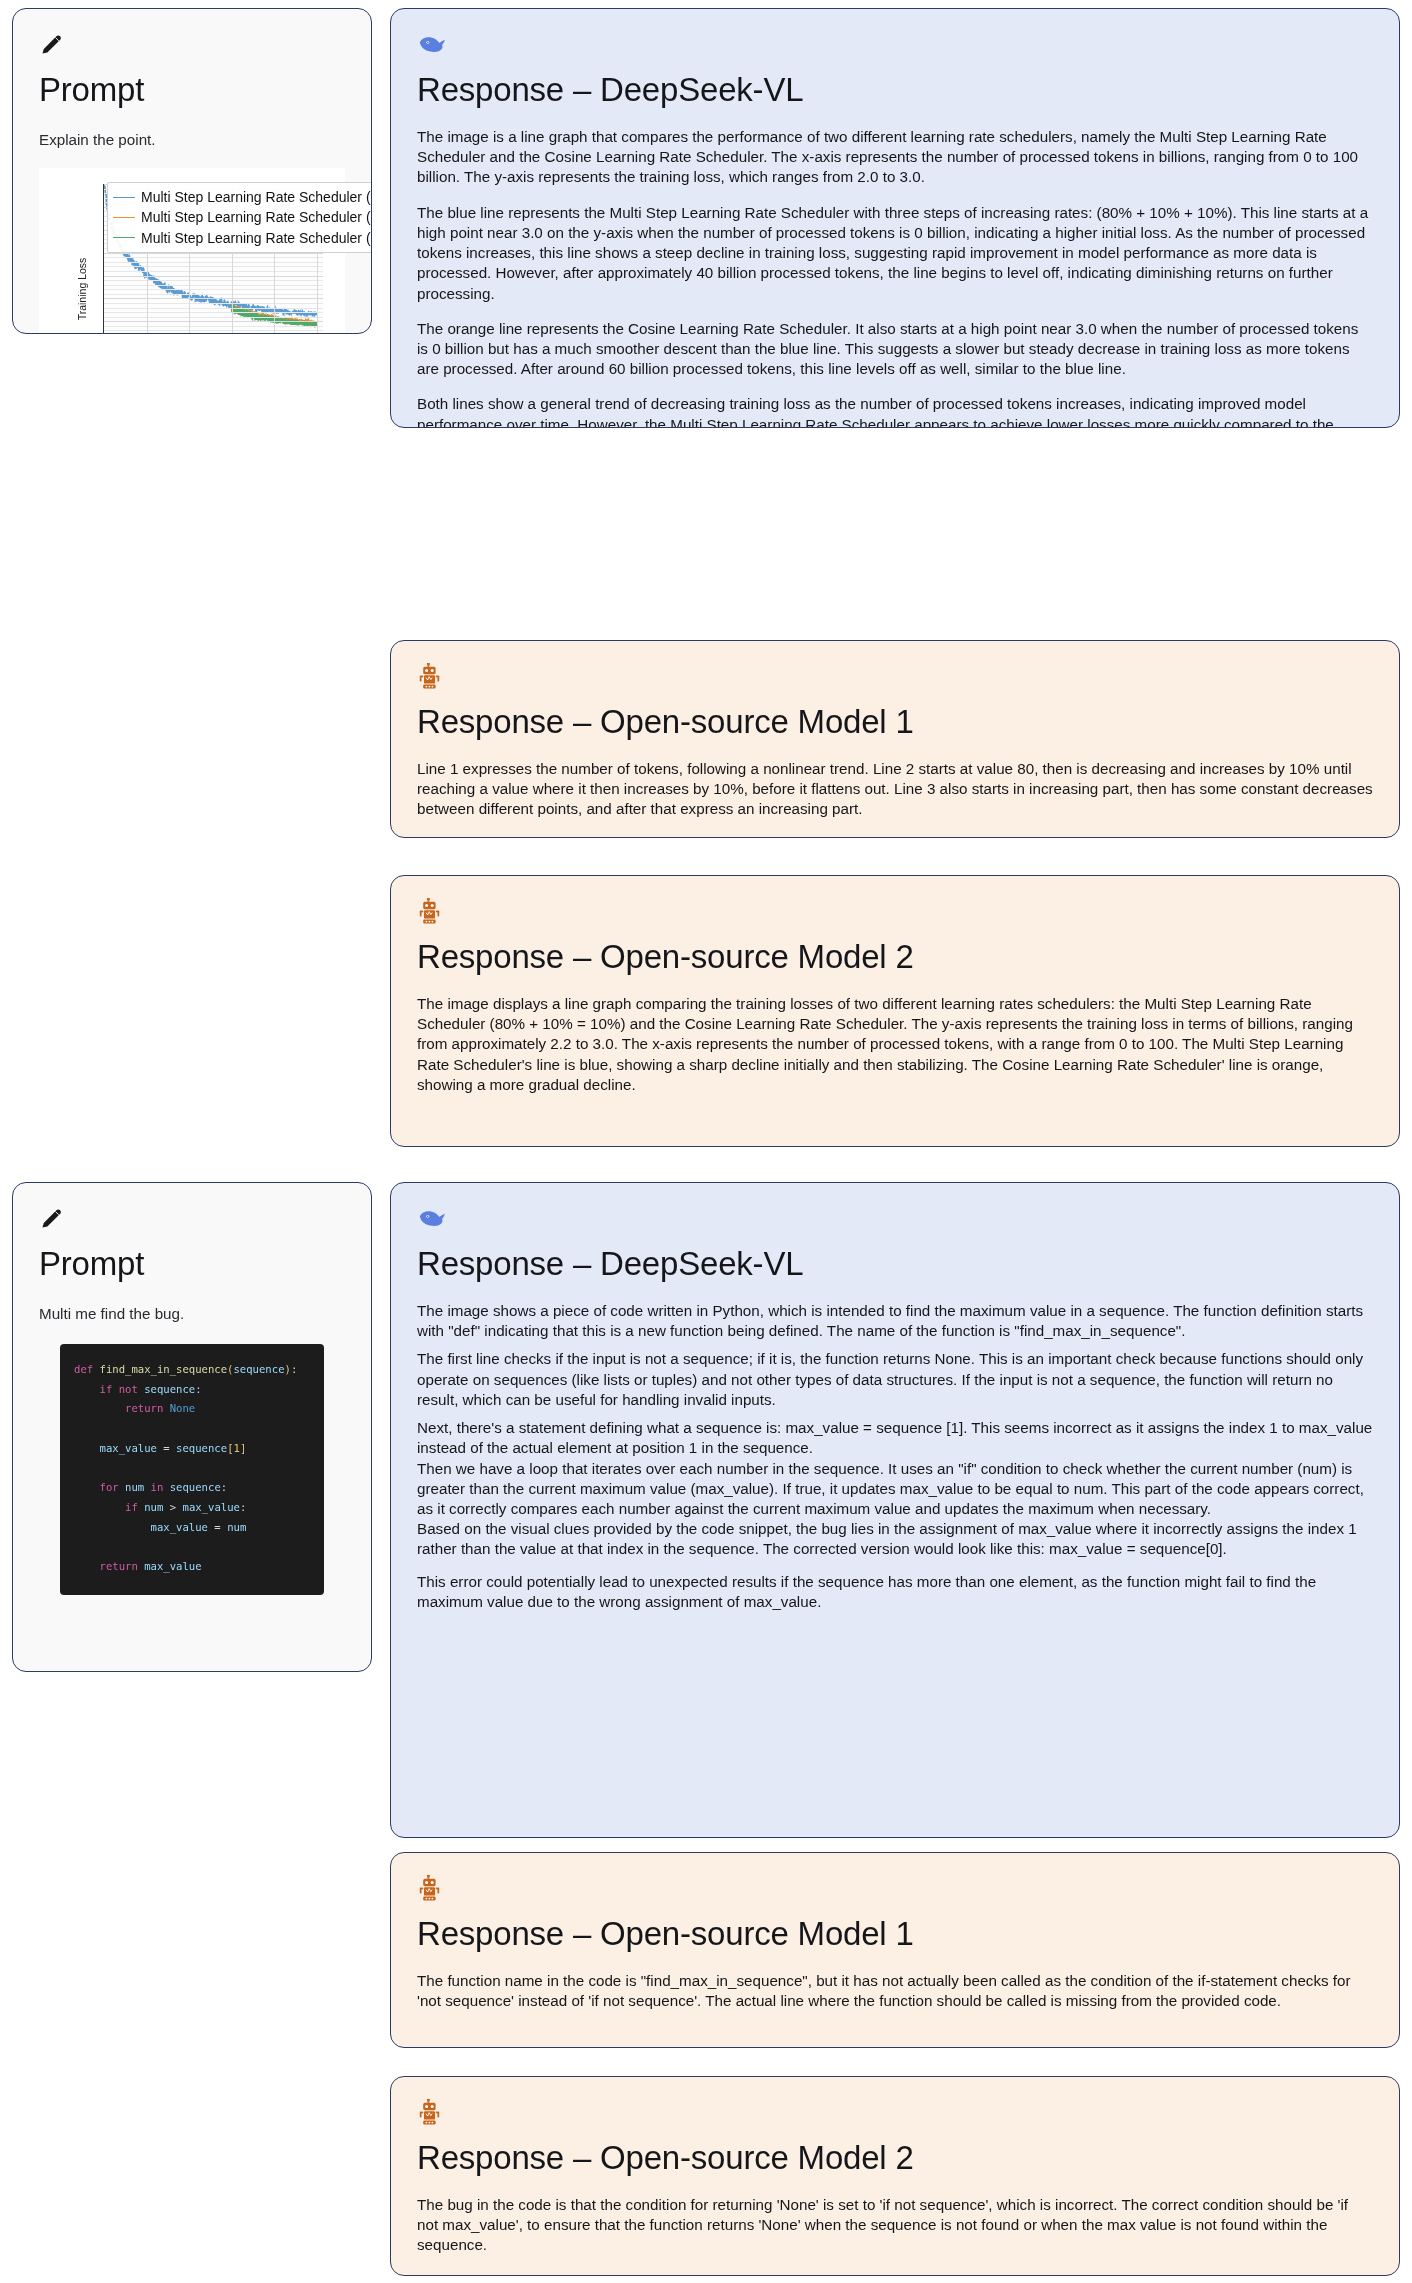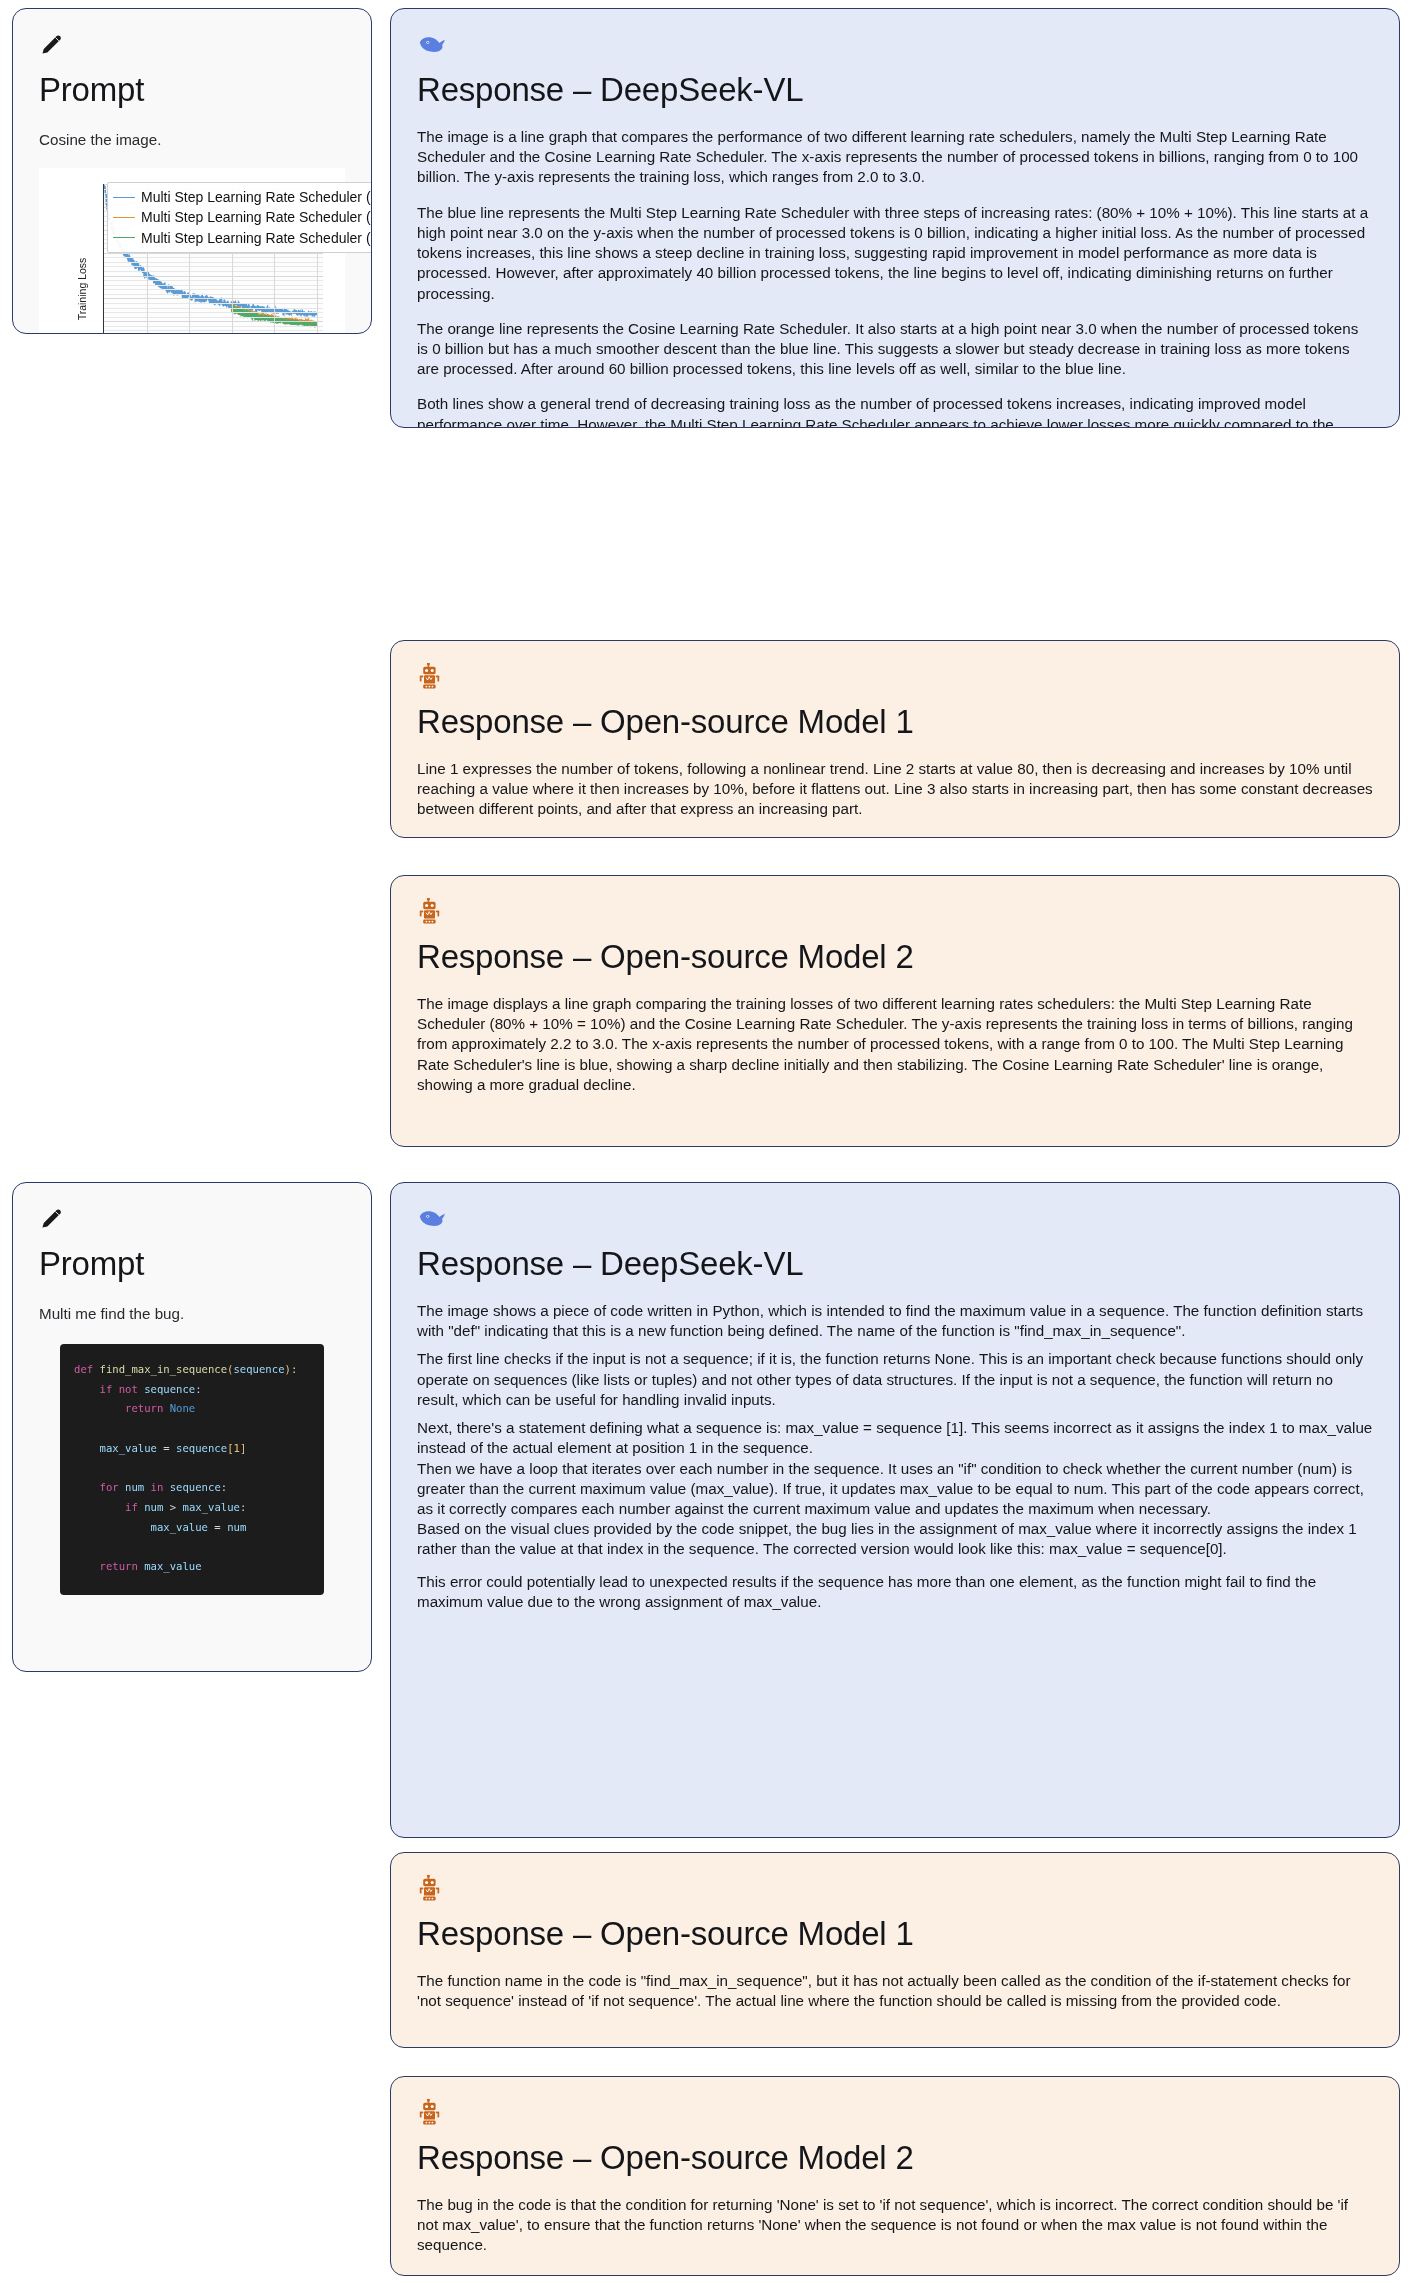--- a/index.html
+++ b/index.html
@@ -163,21 +163,21 @@
   <div class="card prompt" style="left:12px; top:8px; width:360px; height:326px;">
     <div class="card-inner">
       <div class="icon-row">
         <svg class="pencil" width="26" height="26" viewBox="0 0 24 24">
           <path d="M3.2 20.8 L4.4 16.6 L16.3 4.7 C17.1 3.9 18.4 3.9 19.2 4.7 L19.6 5.1
                    C20.4 5.9 20.4 7.2 19.6 8.0 L7.7 19.9 L3.2 20.8 Z" fill="#1a1a1a"></path>
           <path d="M15.2 6.0 L18.3 9.1" stroke="#f0f0f0" stroke-width="0.9" fill="none"></path>
         </svg>
       </div>
       <div class="card-title">Prompt</div>
-      <p class="prompt-text">Cosine the image.</p>
+      <p class="prompt-text">Explain the point.</p>
 
       <div class="figure-wrap">
         <div class="chart">
           <div class="ylabel">Training Loss</div>
           <div class="plot-area" id="plot">
             <svg id="series-svg" width="100%" height="100%" viewBox="0 0 1000 600" preserveAspectRatio="none">
                 <polyline points="0.0,-2.9 1.4,13.0 2.8,12.7 4.2,6.3 5.5,22.7 6.9,33.9 8.3,30.7 9.7,36.3 11.1,68.4 12.5,47.8 13.9,78.3 15.3,85.7 16.6,68.9 18.0,103.7 19.4,100.9 20.8,115.2 22.2,117.7 23.6,103.6 25.0,99.9 26.4,107.1 27.7,112.8 29.1,136.7 30.5,124.0 31.9,131.4 33.3,143.8 34.7,127.2 36.1,155.2 37.4,137.3 38.8,160.4 40.2,166.4 41.6,148.4 43.0,150.2 44.4,149.0 45.8,152.7 47.2,154.6 48.5,159.7 49.9,182.9 51.3,176.4 52.7,184.4 54.1,171.9 55.5,182.4 56.9,187.2 58.3,175.3 59.6,191.1 61.0,176.6 62.4,187.7 63.8,200.0 65.2,194.2 66.6,192.8 68.0,199.3 69.3,204.6 70.7,190.7 72.1,199.6 73.5,208.6 74.9,199.9 76.3,205.6 77.7,212.9 79.1,209.2 80.4,220.3 81.8,226.0 83.2,212.7 84.6,216.0 86.0,219.3 87.4,225.3 88.8,222.1 90.2,234.2 91.5,215.6 92.9,233.3 94.3,237.0 95.7,217.3 97.1,225.8 98.5,226.4 99.9,218.5 101.2,239.2 102.6,233.6 104.0,237.2 105.4,231.4 106.8,231.1 108.2,245.0 109.6,247.2 111.0,236.1 112.3,254.8 113.7,247.8 115.1,234.8 116.5,236.2 117.9,246.8 119.3,249.7 120.7,246.7 122.1,255.0 123.4,255.0 124.8,240.4 126.2,257.4 127.6,249.6 129.0,265.9 130.4,243.8 131.8,250.2 133.1,258.1 134.5,266.9 135.9,249.5 137.3,265.7 138.7,268.5 140.1,262.8 141.5,254.8 142.9,267.3 144.2,278.4 145.6,267.5 147.0,277.3 148.4,253.4 149.8,274.4 151.2,266.9 152.6,267.4 154.0,259.8 155.3,265.7 156.7,259.5 158.1,280.6 159.5,282.3 160.9,275.8 162.3,279.5 163.7,269.5 165.0,278.3 166.4,267.0 167.8,272.5 169.2,281.1 170.6,270.6 172.0,286.2 173.4,281.7 174.8,274.2 176.1,286.8 177.5,291.1 178.9,280.6 180.3,277.2 181.7,278.7 183.1,298.7 184.5,297.7 185.9,295.8 187.2,304.7 188.6,303.1 190.0,289.4 191.4,285.9 192.8,302.7 194.2,294.8 195.6,303.0 196.9,306.5 198.3,295.9 199.7,295.5 201.1,288.8 202.5,289.8 203.9,308.9 205.3,297.7 206.7,313.9 208.0,295.4 209.4,309.6 210.8,311.0 212.2,301.4 213.6,318.1 215.0,298.8 216.4,312.8 217.8,315.6 219.1,307.1 220.5,311.6 221.9,310.0 223.3,300.5 224.7,314.2 226.1,300.4 227.5,325.7 228.8,312.6 230.2,311.5 231.6,325.3 233.0,314.0 234.4,310.3 235.8,315.9 237.2,331.0 238.6,308.9 239.9,320.9 241.3,322.7 242.7,312.8 244.1,315.4 245.5,332.1 246.9,312.8 248.3,328.9 249.7,335.7 251.0,333.1 252.4,337.9 253.8,319.8 255.2,320.2 256.6,325.8 258.0,341.4 259.4,331.4 260.7,321.1 262.1,331.5 263.5,339.0 264.9,338.5 266.3,340.6 267.7,329.5 269.1,330.5 270.5,338.2 271.8,329.6 273.2,344.3 274.6,325.4 276.0,345.7 277.4,322.9 278.8,346.0 280.2,343.3 281.6,348.3 282.9,333.0 284.3,340.2 285.7,334.4 287.1,352.0 288.5,351.7 289.9,353.9 291.3,351.2 292.6,341.9 294.0,353.7 295.4,329.8 296.8,347.9 298.2,352.6 299.6,351.5 301.0,349.0 302.4,345.7 303.7,344.9 305.1,333.2 306.5,340.7 307.9,344.1 309.3,356.0 310.7,353.2 312.1,340.3 313.5,341.9 314.8,348.9 316.2,360.0 317.6,343.9 319.0,343.9 320.4,362.0 321.8,361.1 323.2,356.2 324.5,359.2 325.9,358.6 327.3,349.3 328.7,351.8 330.1,344.6 331.5,353.1 332.9,345.4 334.3,354.9 335.6,365.0 337.0,352.3 338.4,356.1 339.8,356.1 341.2,350.3 342.6,345.3 344.0,355.1 345.4,353.8 346.7,349.4 348.1,364.0 349.5,349.3 350.9,360.3 352.3,350.9 353.7,349.1 355.1,350.0 356.4,352.0 357.8,360.4 359.2,373.6 360.6,356.9 362.0,373.0 363.4,360.0 364.8,374.7 366.2,351.7 367.5,375.8 368.9,354.9 370.3,355.4 371.7,375.8 373.1,366.1 374.5,374.8 375.9,364.7 377.3,376.7 378.6,369.6 380.0,373.2 381.4,368.1 382.8,359.3 384.2,359.7 385.6,356.3 387.0,370.7 388.3,359.5 389.7,366.7 391.1,367.7 392.5,377.6 393.9,366.7 395.3,368.2 396.7,379.2 398.1,375.1 399.4,381.8 400.8,378.2 402.2,374.7 403.6,375.3 405.0,369.9 406.4,358.9 407.8,370.5 409.2,369.4 410.5,361.5 411.9,361.1 413.3,361.3 414.7,370.7 416.1,366.3 417.5,382.7 418.9,381.3 420.2,373.5 421.6,362.4 423.0,369.5 424.4,385.2 425.8,381.1 427.2,367.6 428.6,366.9 430.0,368.6 431.3,367.2 432.7,376.7 434.1,385.9 435.5,381.7 436.9,370.8 438.3,370.5 439.7,376.6 441.1,372.7 442.4,382.3 443.8,381.0 445.2,387.9 446.6,367.1 448.0,365.8 449.4,386.4 450.8,379.4 452.1,381.0 453.5,370.6 454.9,368.1 456.3,386.8 457.7,384.7 459.1,387.3 460.5,373.8 461.9,382.6 463.2,378.2 464.6,367.0 466.0,384.8 467.4,374.6 468.8,367.4 470.2,368.1 471.6,375.9 473.0,375.2 474.3,377.9 475.7,372.0 477.1,376.8 478.5,379.2 479.9,373.5 481.3,380.4 482.7,390.3 484.0,386.3 485.4,369.4 486.8,372.8 488.2,369.8 489.6,378.1 491.0,390.3 492.4,378.3 493.8,387.8 495.1,370.8 496.5,379.5 497.9,390.0 499.3,372.4 500.7,382.8 502.1,391.1 503.5,377.6 504.9,394.6 506.2,394.7 507.6,387.4 509.0,379.9 510.4,377.2 511.8,393.4 513.2,383.0 514.6,382.5 516.0,384.0 517.3,393.4 518.7,385.7 520.1,388.7 521.5,394.0 522.9,382.2 524.3,391.0 525.7,394.8 527.0,395.7 528.4,378.8 529.8,386.7 531.2,379.1 532.6,378.6 534.0,377.2 535.4,394.8 536.8,377.2 538.1,395.2 539.5,389.2 540.9,393.0 542.3,386.4 543.7,398.0 545.1,398.5 546.5,390.4 547.9,396.9 549.2,379.0 550.6,386.0 552.0,385.6 553.4,400.1 554.8,387.9 556.2,391.3 557.6,397.6 558.9,399.2 560.3,387.7 561.7,401.0 563.1,388.8 564.5,383.3 565.9,388.0 567.3,390.4 568.7,400.4 570.0,398.4 571.4,401.3 572.8,401.4 574.2,403.9 575.6,403.5 577.0,391.5 578.4,402.0 579.8,394.4 581.1,404.0 582.5,384.6 583.9,401.7 585.3,397.8 586.7,403.1 588.1,383.3 589.5,388.9 590.8,405.8 592.2,396.3 593.6,387.7 595.0,402.4 596.4,402.3 597.8,386.2 599.2,385.4 600.6,396.5 601.9,390.5 603.3,394.0 604.7,389.2 606.1,393.0 607.5,393.1 608.9,400.3 610.3,390.8 611.7,405.3 613.0,400.7 614.4,387.2 615.8,388.5 617.2,402.9 618.6,405.8 620.0,402.6 621.4,397.3 622.7,394.6 624.1,401.7 625.5,395.5 626.9,390.8 628.3,397.3 629.7,391.6 631.1,396.1 632.5,400.8 633.8,408.4 635.2,391.7 636.6,402.9 638.0,404.9 639.4,409.2 640.8,406.0 642.2,395.8 643.6,392.8 644.9,399.8 646.3,398.8 647.7,396.0 649.1,407.5 650.5,394.1 651.9,401.6 653.3,404.8 654.6,413.8 656.0,408.7 657.4,403.2 658.8,406.5 660.2,399.9 661.6,394.3 663.0,408.4 664.4,414.6 665.7,406.7 667.1,415.2 668.5,409.4 669.9,414.4 671.3,412.7 672.7,400.3 674.1,412.8 675.5,413.0 676.8,403.8 678.2,413.2 679.6,403.5 681.0,396.2 682.4,397.7 683.8,401.8 685.2,409.7 686.5,404.7 687.9,403.2 689.3,404.1 690.7,403.7 692.1,403.1 693.5,418.1 694.9,417.8 696.3,418.4 697.6,411.0 699.0,413.8 700.4,399.4 701.8,413.4 703.2,400.3 704.6,400.9 706.0,411.9 707.4,405.9 708.7,415.9 710.1,413.2 711.5,400.9 712.9,405.0 714.3,408.6 715.7,407.2 717.1,409.5 718.4,412.3 719.8,414.5 721.2,413.3 722.6,400.0 724.0,419.9 725.4,412.3 726.8,405.0 728.2,420.4 729.5,401.9 730.9,406.0 732.3,406.1 733.7,413.0 735.1,419.9 736.5,408.8 737.9,412.3 739.3,419.0 740.6,411.7 742.0,418.7 743.4,416.4 744.8,404.8 746.2,403.1 747.6,416.0 749.0,418.9 750.3,417.8 751.7,420.9 753.1,407.9 754.5,410.5 755.9,408.9 757.3,415.9 758.7,411.5 760.1,422.1 761.4,413.1 762.8,411.7 764.2,416.0 765.6,423.0 767.0,408.4 768.4,415.2 769.8,420.3 771.2,415.8 772.5,413.5 773.9,417.1 775.3,420.3 776.7,417.1 778.1,416.4 779.5,409.3 780.9,406.4 782.2,410.8 783.6,415.1 785.0,418.0 786.4,405.7 787.8,422.2 789.2,421.3 790.6,409.4 792.0,413.7 793.3,411.1 794.7,424.7 796.1,420.3 797.5,411.7 798.9,419.0 800.3,409.8 801.7,413.1 803.1,409.3 804.4,420.5 805.8,415.4 807.2,419.0 808.6,407.5 810.0,409.8 811.4,412.5 812.8,407.5 814.1,418.8 815.5,413.8 816.9,417.6 818.3,425.1 819.7,423.2 821.1,425.7 822.5,418.5 823.9,412.1 825.2,413.7 826.6,420.7 828.0,408.7 829.4,411.6 830.8,411.3 832.2,422.0 833.6,419.7 835.0,415.5 836.3,415.1 837.7,427.3 839.1,412.8 840.5,419.5 841.9,422.2 843.3,417.0 844.7,422.0 846.0,425.4 847.4,427.1 848.8,421.9 850.2,419.9 851.6,420.9 853.0,425.0 854.4,426.3 855.8,419.1 857.1,426.1 858.5,422.4 859.9,421.1 861.3,421.4 862.7,421.0 864.1,415.8 865.5,421.1 866.9,424.3 868.2,415.4 869.6,411.0 871.0,414.7 872.4,425.5 873.8,419.1 875.2,421.9 876.6,413.6 877.9,417.7 879.3,414.6 880.7,429.2 882.1,426.4 883.5,428.7 884.9,428.1 886.3,421.5 887.7,418.3 889.0,415.6 890.4,415.8 891.8,423.5 893.2,421.2 894.6,421.5 896.0,419.4 897.4,429.8 898.8,427.2 900.1,429.9 901.5,428.2 902.9,417.2 904.3,422.3 905.7,416.5 907.1,418.9 908.5,421.9 909.8,427.0 911.2,430.7 912.6,417.6 914.0,426.8 915.4,425.4 916.8,428.1 918.2,423.3 919.6,425.0 920.9,420.1 922.3,425.7 923.7,424.9 925.1,432.0 926.5,432.3 927.9,424.3 929.3,429.2 930.7,422.8 932.0,423.4 933.4,425.6 934.8,420.3 936.2,421.6 937.6,426.2 939.0,418.7 940.4,424.5 941.7,431.0 943.1,423.2 944.5,429.5 945.9,423.9 947.3,417.8 948.7,424.8 950.1,427.9 951.5,423.3 952.8,423.9 954.2,427.6 955.6,425.9 957.0,424.2 958.4,432.7 959.8,420.1 961.2,434.7 962.6,420.2 963.9,420.4 965.3,428.8 966.7,423.3 968.1,419.9 969.5,427.7 970.9,429.7" fill="none" stroke="#5a9bd4" stroke-width="1.6" vector-effect="non-scaling-stroke"></polyline>
                 <polyline points="582.5,418.4 583.1,416.5 583.6,407.1 584.2,396.3 584.7,401.8 585.3,394.9 585.9,394.4 586.4,394.7 587.0,403.5 587.5,394.0 588.1,414.3 588.6,394.5 589.2,416.8 589.7,398.5 590.3,398.7 590.8,405.3 591.4,397.9 592.0,401.1 592.5,415.2 593.1,410.9 593.6,399.2 594.2,403.9 594.7,411.1 595.3,396.5 595.8,405.0 596.4,418.2 596.9,417.4 597.5,404.5 598.1,410.1 598.6,417.5 599.2,401.4 599.7,414.7 600.3,419.9 600.8,401.6 601.4,404.5 601.9,420.5 602.5,414.5 603.1,415.4 603.6,400.0 604.2,417.1 604.7,415.8 605.3,421.6 605.8,421.6 606.4,420.1 606.9,406.7 607.5,405.4 608.0,414.6 608.6,408.8 609.2,402.3 609.7,412.3 610.3,404.3 610.8,421.5 611.4,424.1 611.9,424.1 612.5,417.4 613.0,424.8 613.6,401.8 614.1,402.5 614.7,421.0 615.3,419.9 615.8,417.7 616.4,406.1 616.9,403.8 617.5,410.6 618.0,425.0 618.6,416.5 619.1,407.7 619.7,413.6 620.2,422.4 620.8,422.3 621.4,403.7 621.9,407.1 622.5,405.9 623.0,406.3 623.6,405.0 624.1,424.5 624.7,421.3 625.2,409.9 625.8,419.7 626.4,428.5 626.9,407.8 627.5,409.2 628.0,413.9 628.6,416.5 629.1,410.2 629.7,411.9 630.2,408.7 630.8,412.2 631.3,424.1 631.9,428.5 632.5,426.0 633.0,412.4 633.6,407.5 634.1,421.3 634.7,427.9 635.2,408.6 635.8,418.8 636.3,427.1 636.9,416.3 637.4,418.9 638.0,414.4 638.6,424.8 639.1,421.5 639.7,421.2 640.2,427.7 640.8,432.7 641.3,413.1 641.9,415.2 642.4,431.1 643.0,425.4 643.6,432.9 644.1,424.0 644.7,429.4 645.2,432.4 645.8,413.7 646.3,428.1 646.9,410.1 647.4,429.5 648.0,415.7 648.5,425.0 649.1,421.7 649.7,413.6 650.2,419.9 650.8,426.8 651.3,425.6 651.9,415.2 652.4,412.5 653.0,432.8 653.5,410.8 654.1,432.3 654.6,411.2 655.2,420.5 655.8,417.9 656.3,417.3 656.9,424.2 657.4,420.2 658.0,414.9 658.5,430.9 659.1,420.5 659.6,431.4 660.2,418.4 660.7,421.7 661.3,418.6 661.9,426.5 662.4,430.4 663.0,435.3 663.5,426.0 664.1,420.0 664.6,427.4 665.2,434.0 665.7,417.7 666.3,418.9 666.9,424.2 667.4,413.0 668.0,415.2 668.5,417.2 669.1,425.7 669.6,426.5 670.2,432.5 670.7,425.5 671.3,429.6 671.8,419.9 672.4,424.9 673.0,432.9 673.5,416.4 674.1,425.7 674.6,425.8 675.2,428.5 675.7,427.5 676.3,421.4 676.8,415.0 677.4,432.4 677.9,420.2 678.5,433.5 679.1,423.9 679.6,422.5 680.2,419.0 680.7,429.1 681.3,430.1 681.8,435.0 682.4,428.4 682.9,417.1 683.5,435.0 684.0,434.3 684.6,420.2 685.2,422.9 685.7,436.6 686.3,433.7 686.8,430.2 687.4,426.3 687.9,417.1 688.5,439.5 689.0,418.2 689.6,430.6 690.2,432.1 690.7,431.8 691.3,434.5 691.8,434.9 692.4,421.3 692.9,431.8 693.5,428.4 694.0,441.5 694.6,430.7 695.1,423.9 695.7,421.3 696.3,425.9 696.8,432.1 697.4,439.5 697.9,432.0 698.5,424.5 699.0,422.0 699.6,440.8 700.1,427.9 700.7,440.2 701.2,434.0 701.8,435.5 702.4,422.7 702.9,432.8 703.5,429.6 704.0,426.3 704.6,440.1 705.1,441.3 705.7,431.3 706.2,421.4 706.8,437.3 707.4,437.4 707.9,436.2 708.5,427.6 709.0,429.3 709.6,428.3 710.1,434.0 710.7,441.5 711.2,441.6 711.8,440.6 712.3,441.0 712.9,436.2 713.5,431.3 714.0,443.3 714.6,444.7 715.1,443.5 715.7,441.5 716.2,424.6 716.8,440.7 717.3,425.1 717.9,445.1 718.4,437.0 719.0,444.6 719.6,442.5 720.1,440.2 720.7,428.7 721.2,422.8 721.8,432.5 722.3,442.5 722.9,430.4 723.4,433.8 724.0,428.3 724.5,423.2 725.1,438.4 725.7,435.3 726.2,429.9 726.8,426.7 727.3,428.0 727.9,443.1 728.4,431.7 729.0,429.1 729.5,428.0 730.1,429.0 730.7,428.9 731.2,437.8 731.8,425.8 732.3,432.1 732.9,432.5 733.4,426.0 734.0,435.0 734.5,427.7 735.1,444.9 735.6,437.4 736.2,445.3 736.8,435.4 737.3,425.6 737.9,431.6 738.4,427.7 739.0,432.4 739.5,440.9 740.1,436.0 740.6,440.3 741.2,430.2 741.7,435.1 742.3,434.8 742.9,433.3 743.4,442.4 744.0,429.9 744.5,439.8 745.1,433.3 745.6,438.0 746.2,434.1 746.7,436.1 747.3,447.3 747.9,426.5 748.4,443.2 749.0,426.8 749.5,438.6 750.1,447.7 750.6,428.7 751.2,444.0 751.7,448.4 752.3,440.0 752.8,427.4 753.4,440.4 754.0,431.5 754.5,438.2 755.1,444.7 755.6,445.0 756.2,430.6 756.7,444.9 757.3,447.0 757.8,449.7 758.4,433.5 758.9,429.6 759.5,438.8 760.1,448.6 760.6,439.6 761.2,438.7 761.7,445.7 762.3,439.9 762.8,438.3 763.4,447.5 763.9,448.7 764.5,436.1 765.0,430.6 765.6,430.0 766.2,448.9 766.7,443.4 767.3,451.0 767.8,440.6 768.4,430.1 768.9,439.2 769.5,444.1 770.0,450.3 770.6,442.4 771.2,430.0 771.7,431.1 772.3,432.1 772.8,451.0 773.4,438.4 773.9,440.4 774.5,447.4 775.0,444.3 775.6,448.5 776.1,437.2 776.7,451.2 777.3,440.3 777.8,439.8 778.4,443.4 778.9,435.6 779.5,436.4 780.0,444.3 780.6,432.6 781.1,436.5 781.7,441.4 782.2,443.8 782.8,441.9 783.4,448.7 783.9,431.5 784.5,447.4 785.0,434.0 785.6,450.8 786.1,447.9 786.7,443.7 787.2,451.9 787.8,442.1 788.3,437.4 788.9,447.2 789.5,452.3 790.0,449.3 790.6,444.1 791.1,440.6 791.7,447.4 792.2,444.8 792.8,448.9 793.3,435.8 793.9,445.0 794.5,449.7 795.0,454.0 795.6,437.8 796.1,447.6 796.7,443.8 797.2,448.5 797.8,437.3 798.3,433.5 798.9,446.2 799.4,447.4 800.0,440.4 800.6,437.8 801.1,445.1 801.7,452.2 802.2,450.3 802.8,444.1 803.3,442.5 803.9,439.4 804.4,450.8 805.0,438.7 805.5,448.8 806.1,454.4 806.7,441.3 807.2,444.0 807.8,440.7 808.3,448.3 808.9,451.8 809.4,443.7 810.0,449.5 810.5,447.2 811.1,449.0 811.7,449.5 812.2,436.5 812.8,446.0 813.3,446.6 813.9,446.0 814.4,447.2 815.0,441.4 815.5,438.3 816.1,452.2 816.6,454.4 817.2,455.2 817.8,454.6 818.3,446.0 818.9,450.9 819.4,453.7 820.0,450.0 820.5,456.8 821.1,453.4 821.6,440.7 822.2,441.7 822.7,451.4 823.3,452.2 823.9,454.8 824.4,446.0 825.0,446.8 825.5,447.1 826.1,448.5 826.6,451.4 827.2,442.7 827.7,445.8 828.3,451.4 828.8,440.3 829.4,451.9 830.0,448.8 830.5,443.1 831.1,448.8 831.6,442.6 832.2,442.9 832.7,457.4 833.3,442.7 833.8,440.4 834.4,451.3 835.0,449.8 835.5,439.1 836.1,455.1 836.6,438.8 837.2,442.5 837.7,442.4 838.3,454.2 838.8,437.8 839.4,448.2 839.9,446.8 840.5,453.7 841.1,443.0 841.6,440.8 842.2,456.0 842.7,442.1 843.3,442.1 843.8,456.2 844.4,451.6 844.9,457.3 845.5,447.2 846.0,443.8 846.6,441.9 847.2,453.9 847.7,448.9 848.3,449.6 848.8,449.1 849.4,439.1 849.9,458.2 850.5,448.5 851.0,443.5 851.6,439.4 852.1,453.6 852.7,443.6 853.3,450.0 853.8,444.1 854.4,450.9 854.9,443.0 855.5,457.9 856.0,445.5 856.6,457.3 857.1,444.4 857.7,446.2 858.3,454.2 858.8,441.7 859.4,439.9 859.9,439.4 860.5,442.8 861.0,443.2 861.6,455.7 862.1,454.3 862.7,444.4 863.2,445.1 863.8,449.8 864.4,453.7 864.9,445.1 865.5,447.5 866.0,446.9 866.6,448.2 867.1,458.2 867.7,445.9 868.2,447.2 868.8,454.9 869.3,459.2 869.9,445.1 870.5,443.8 871.0,451.1 871.6,449.2 872.1,455.2 872.7,441.8 873.2,441.7 873.8,454.7 874.3,442.9 874.9,447.8 875.5,447.9 876.0,453.2 876.6,454.0 877.1,453.9 877.7,441.4 878.2,442.4 878.8,441.0 879.3,452.6 879.9,454.6 880.4,459.8 881.0,451.4 881.6,442.7 882.1,452.3 882.7,450.5 883.2,442.0 883.8,447.8 884.3,454.7 884.9,452.6 885.4,456.9 886.0,447.0 886.5,450.3 887.1,451.9 887.7,455.9 888.2,456.8 888.8,446.0 889.3,459.7 889.9,445.8 890.4,459.6 891.0,453.2 891.5,455.3 892.1,450.9 892.6,448.5 893.2,442.9 893.8,446.4 894.3,453.6 894.9,458.2 895.4,456.7 896.0,444.3 896.5,446.2 897.1,450.6 897.6,460.3 898.2,443.7 898.8,455.0 899.3,444.9 899.9,447.7 900.4,448.1 901.0,443.3 901.5,449.9 902.1,447.2 902.6,447.7 903.2,457.8 903.7,455.3 904.3,447.0 904.9,456.5 905.4,454.1 906.0,452.5 906.5,450.0 907.1,444.1 907.6,452.0 908.2,447.7 908.7,459.8 909.3,455.3 909.8,458.9 910.4,451.1 911.0,448.9 911.5,456.0 912.1,449.4 912.6,450.3 913.2,449.1 913.7,460.8 914.3,455.3 914.8,452.3 915.4,461.5 916.0,455.7 916.5,446.3 917.1,448.4 917.6,461.5 918.2,456.1 918.7,451.5 919.3,449.7 919.8,457.7 920.4,455.5 920.9,447.1 921.5,460.7 922.1,445.2 922.6,445.8 923.2,452.2 923.7,454.9 924.3,459.6 924.8,449.8 925.4,449.2 925.9,448.6 926.5,449.6 927.0,459.1 927.6,461.6 928.2,445.1 928.7,450.0 929.3,451.2 929.8,449.6 930.4,451.0 930.9,446.5 931.5,445.9 932.0,452.4 932.6,447.9 933.1,447.8 933.7,447.4 934.3,446.7 934.8,451.3 935.4,449.7 935.9,456.8 936.5,449.7 937.0,457.1 937.6,448.4 938.1,452.6 938.7,455.0 939.3,458.0 939.8,461.9 940.4,447.2 940.9,456.4 941.5,458.0 942.0,449.7 942.6,460.3 943.1,462.8 943.7,461.9 944.2,452.0 944.8,456.8 945.4,450.4 945.9,449.8 946.5,451.1 947.0,452.6 947.6,458.1 948.1,458.5 948.7,453.7 949.2,459.9 949.8,450.0 950.3,449.8 950.9,450.4 951.5,453.9 952.0,451.2 952.6,461.9 953.1,451.5 953.7,452.5 954.2,455.8 954.8,453.3 955.3,457.3 955.9,462.9 956.4,450.0 957.0,448.0 957.6,462.7 958.1,454.2 958.7,464.0 959.2,456.8 959.8,450.4 960.3,462.1 960.9,459.5 961.4,464.5 962.0,462.0 962.6,451.7 963.1,451.7 963.7,461.1 964.2,449.7 964.8,457.8 965.3,450.6 965.9,455.1 966.4,460.3 967.0,456.2 967.5,453.4 968.1,456.2 968.7,452.6 969.2,464.9 969.8,458.5 970.3,461.2 970.9,455.4" fill="none" stroke="#e8922e" stroke-width="1.6" vector-effect="non-scaling-stroke"></polyline>
                 <polyline points="582.5,411.4 583.1,405.5 583.6,412.0 584.2,403.2 584.7,409.2 585.3,420.7 585.9,419.3 586.4,412.9 587.0,409.5 587.5,397.2 588.1,417.7 588.6,397.7 589.2,412.6 589.7,418.5 590.3,415.8 590.8,411.2 591.4,411.9 592.0,424.4 592.5,421.6 593.1,411.7 593.6,405.8 594.2,421.8 594.7,399.1 595.3,419.4 595.8,406.8 596.4,407.3 596.9,418.2 597.5,418.4 598.1,403.6 598.6,409.9 599.2,424.4 599.7,424.2 600.3,412.9 600.8,409.4 601.4,418.6 601.9,413.6 602.5,409.2 603.1,409.4 603.6,423.1 604.2,416.2 604.7,409.3 605.3,413.7 605.8,412.7 606.4,413.5 606.9,420.1 607.5,416.9 608.0,415.3 608.6,416.3 609.2,424.2 609.7,403.8 610.3,425.0 610.8,403.1 611.4,412.0 611.9,405.8 612.5,424.3 613.0,420.9 613.6,416.4 614.1,406.1 614.7,408.7 615.3,406.3 615.8,429.6 616.4,412.1 616.9,413.8 617.5,414.1 618.0,412.5 618.6,407.8 619.1,413.9 619.7,414.9 620.2,415.6 620.8,418.7 621.4,421.3 621.9,430.0 622.5,426.0 623.0,408.0 623.6,411.2 624.1,425.3 624.7,426.4 625.2,424.3 625.8,415.0 626.4,415.1 626.9,429.5 627.5,429.0 628.0,409.6 628.6,412.4 629.1,426.7 629.7,416.9 630.2,409.9 630.8,418.5 631.3,425.4 631.9,412.7 632.5,432.4 633.0,428.3 633.6,420.6 634.1,433.3 634.7,424.8 635.2,429.8 635.8,411.9 636.3,423.5 636.9,418.2 637.4,411.0 638.0,415.3 638.6,410.7 639.1,418.5 639.7,422.7 640.2,436.3 640.8,435.9 641.3,421.8 641.9,436.0 642.4,416.0 643.0,424.6 643.6,415.0 644.1,419.0 644.7,427.8 645.2,434.6 645.8,429.4 646.3,420.0 646.9,419.1 647.4,419.1 648.0,420.6 648.5,424.9 649.1,424.1 649.7,435.2 650.2,413.9 650.8,413.9 651.3,426.1 651.9,435.0 652.4,428.6 653.0,435.3 653.5,437.8 654.1,436.1 654.6,436.5 655.2,435.5 655.8,433.4 656.3,416.6 656.9,414.4 657.4,428.6 658.0,427.2 658.5,420.2 659.1,428.5 659.6,421.9 660.2,426.6 660.7,426.1 661.3,422.1 661.9,416.0 662.4,435.8 663.0,433.8 663.5,420.0 664.1,426.3 664.6,419.5 665.2,432.1 665.7,426.4 666.3,432.9 666.9,424.9 667.4,437.3 668.0,420.7 668.5,420.3 669.1,422.1 669.6,421.5 670.2,419.9 670.7,439.8 671.3,437.3 671.8,426.7 672.4,428.7 673.0,425.5 673.5,430.8 674.1,431.6 674.6,437.4 675.2,438.7 675.7,438.0 676.3,422.3 676.8,425.0 677.4,442.1 677.9,442.7 678.5,421.1 679.1,424.5 679.6,431.7 680.2,428.1 680.7,426.9 681.3,427.8 681.8,433.1 682.4,424.2 682.9,423.4 683.5,422.8 684.0,431.3 684.6,434.2 685.2,433.9 685.7,427.2 686.3,436.5 686.8,433.7 687.4,429.5 687.9,424.2 688.5,438.7 689.0,444.2 689.6,435.1 690.2,440.5 690.7,436.7 691.3,443.4 691.8,443.0 692.4,424.6 692.9,430.4 693.5,436.2 694.0,426.4 694.6,445.8 695.1,424.2 695.7,423.5 696.3,443.8 696.8,428.9 697.4,446.1 697.9,422.9 698.5,443.7 699.0,440.3 699.6,444.3 700.1,431.8 700.7,425.3 701.2,436.1 701.8,446.7 702.4,445.3 702.9,443.8 703.5,442.2 704.0,434.9 704.6,444.2 705.1,443.5 705.7,445.3 706.2,438.4 706.8,441.1 707.4,445.4 707.9,436.0 708.5,430.7 709.0,438.0 709.6,441.6 710.1,430.6 710.7,432.6 711.2,438.0 711.8,438.4 712.3,431.3 712.9,436.8 713.5,443.0 714.0,447.8 714.6,435.0 715.1,444.0 715.7,437.9 716.2,427.7 716.8,431.3 717.3,437.8 717.9,443.7 718.4,434.5 719.0,442.7 719.6,432.5 720.1,432.2 720.7,429.4 721.2,444.9 721.8,429.3 722.3,430.5 722.9,447.4 723.4,437.0 724.0,443.1 724.5,447.2 725.1,443.9 725.7,430.9 726.2,441.7 726.8,433.7 727.3,441.2 727.9,438.1 728.4,439.7 729.0,441.4 729.5,436.6 730.1,440.7 730.7,446.9 731.2,438.6 731.8,443.5 732.3,440.6 732.9,432.7 733.4,431.3 734.0,440.5 734.5,432.3 735.1,450.6 735.6,428.5 736.2,447.0 736.8,428.7 737.3,432.0 737.9,445.1 738.4,440.4 739.0,432.5 739.5,433.9 740.1,444.3 740.6,442.1 741.2,438.5 741.7,443.7 742.3,440.5 742.9,439.1 743.4,430.7 744.0,431.8 744.5,437.9 745.1,440.6 745.6,446.8 746.2,444.5 746.7,446.8 747.3,439.8 747.9,437.3 748.4,445.8 749.0,447.9 749.5,432.5 750.1,441.1 750.6,448.4 751.2,434.7 751.7,434.0 752.3,433.1 752.8,449.6 753.4,446.8 754.0,439.1 754.5,436.4 755.1,438.5 755.6,449.9 756.2,439.4 756.7,447.5 757.3,443.8 757.8,444.6 758.4,434.7 758.9,432.2 759.5,439.7 760.1,431.8 760.6,446.8 761.2,442.0 761.7,454.0 762.3,435.7 762.8,440.1 763.4,447.5 763.9,450.6 764.5,438.4 765.0,452.1 765.6,435.8 766.2,435.7 766.7,439.2 767.3,449.1 767.8,454.0 768.4,444.0 768.9,451.7 769.5,444.6 770.0,436.0 770.6,437.3 771.2,443.3 771.7,444.7 772.3,450.2 772.8,433.9 773.4,444.3 773.9,454.7 774.5,446.6 775.0,447.8 775.6,437.4 776.1,450.1 776.7,455.4 777.3,453.4 777.8,448.1 778.4,440.4 778.9,440.9 779.5,455.9 780.0,447.5 780.6,456.1 781.1,452.3 781.7,444.3 782.2,448.1 782.8,445.1 783.4,451.0 783.9,442.2 784.5,437.9 785.0,454.3 785.6,448.9 786.1,441.5 786.7,446.9 787.2,445.9 787.8,454.4 788.3,457.0 788.9,455.1 789.5,449.9 790.0,442.4 790.6,450.1 791.1,439.4 791.7,438.8 792.2,441.6 792.8,437.6 793.3,443.2 793.9,439.7 794.5,455.2 795.0,457.4 795.6,442.6 796.1,438.1 796.7,448.5 797.2,452.5 797.8,440.4 798.3,455.6 798.9,441.1 799.4,455.3 800.0,450.0 800.6,453.2 801.1,446.6 801.7,448.4 802.2,452.4 802.8,441.5 803.3,443.2 803.9,443.3 804.4,446.7 805.0,453.6 805.5,452.0 806.1,456.7 806.7,439.9 807.2,452.3 807.8,448.9 808.3,445.9 808.9,451.9 809.4,440.2 810.0,444.4 810.5,439.6 811.1,441.1 811.7,450.5 812.2,445.2 812.8,449.3 813.3,444.8 813.9,444.5 814.4,448.3 815.0,450.9 815.5,440.8 816.1,444.4 816.6,451.5 817.2,446.2 817.8,450.0 818.3,453.1 818.9,445.6 819.4,445.3 820.0,446.7 820.5,457.0 821.1,448.2 821.6,449.9 822.2,444.8 822.7,450.9 823.3,458.9 823.9,449.6 824.4,451.6 825.0,450.7 825.5,444.1 826.1,450.3 826.6,447.4 827.2,460.8 827.7,456.2 828.3,452.0 828.8,444.0 829.4,444.5 830.0,444.0 830.5,459.0 831.1,457.9 831.6,459.9 832.2,450.3 832.7,455.6 833.3,459.9 833.8,457.1 834.4,452.0 835.0,459.5 835.5,446.2 836.1,453.2 836.6,447.6 837.2,458.2 837.7,449.4 838.3,446.2 838.8,459.7 839.4,447.2 839.9,446.2 840.5,447.7 841.1,445.4 841.6,458.6 842.2,449.7 842.7,453.1 843.3,449.4 843.8,458.5 844.4,450.2 844.9,454.4 845.5,448.1 846.0,444.0 846.6,459.6 847.2,446.5 847.7,449.4 848.3,453.1 848.8,447.4 849.4,446.5 849.9,445.2 850.5,456.3 851.0,445.9 851.6,458.5 852.1,460.9 852.7,458.2 853.3,461.9 853.8,447.5 854.4,449.4 854.9,444.5 855.5,446.0 856.0,449.9 856.6,452.5 857.1,446.6 857.7,448.2 858.3,454.1 858.8,451.5 859.4,450.7 859.9,448.3 860.5,459.9 861.0,454.5 861.6,461.8 862.1,457.1 862.7,449.1 863.2,447.4 863.8,447.9 864.4,445.4 864.9,459.1 865.5,454.4 866.0,461.0 866.6,448.9 867.1,458.9 867.7,450.7 868.2,458.3 868.8,450.6 869.3,445.3 869.9,446.3 870.5,462.5 871.0,452.4 871.6,459.1 872.1,451.7 872.7,451.7 873.2,460.0 873.8,461.1 874.3,449.6 874.9,451.8 875.5,446.0 876.0,456.2 876.6,461.9 877.1,459.6 877.7,448.0 878.2,450.5 878.8,461.2 879.3,460.0 879.9,453.1 880.4,455.8 881.0,446.1 881.6,460.8 882.1,462.0 882.7,447.4 883.2,445.1 883.8,450.5 884.3,457.6 884.9,448.7 885.4,454.4 886.0,461.2 886.5,463.7 887.1,447.9 887.7,463.3 888.2,461.5 888.8,463.6 889.3,458.3 889.9,459.3 890.4,460.9 891.0,462.2 891.5,453.8 892.1,451.1 892.6,453.4 893.2,449.7 893.8,455.9 894.3,461.1 894.9,452.1 895.4,451.9 896.0,452.4 896.5,451.1 897.1,453.9 897.6,458.5 898.2,460.5 898.8,449.0 899.3,457.9 899.9,451.7 900.4,449.4 901.0,452.3 901.5,456.2 902.1,456.9 902.6,455.6 903.2,460.0 903.7,451.7 904.3,456.6 904.9,460.9 905.4,462.0 906.0,463.3 906.5,449.1 907.1,455.5 907.6,449.6 908.2,457.1 908.7,453.4 909.3,448.8 909.8,447.4 910.4,464.0 911.0,460.0 911.5,457.9 912.1,452.7 912.6,461.1 913.2,454.5 913.7,453.9 914.3,462.3 914.8,459.9 915.4,463.7 916.0,463.3 916.5,449.5 917.1,454.6 917.6,462.1 918.2,453.0 918.7,463.7 919.3,453.2 919.8,459.6 920.4,453.4 920.9,464.8 921.5,459.8 922.1,459.6 922.6,452.4 923.2,457.2 923.7,459.0 924.3,458.4 924.8,464.1 925.4,462.0 925.9,454.6 926.5,461.2 927.0,461.7 927.6,448.7 928.2,461.6 928.7,456.2 929.3,461.5 929.8,452.1 930.4,460.0 930.9,463.4 931.5,465.5 932.0,464.2 932.6,456.3 933.1,456.5 933.7,462.5 934.3,453.3 934.8,458.2 935.4,458.3 935.9,453.6 936.5,455.6 937.0,456.4 937.6,453.3 938.1,463.6 938.7,452.2 939.3,457.4 939.8,449.7 940.4,451.2 940.9,456.2 941.5,462.4 942.0,457.4 942.6,464.5 943.1,459.2 943.7,454.6 944.2,461.7 944.8,459.3 945.4,461.9 945.9,454.7 946.5,463.7 947.0,462.8 947.6,461.2 948.1,463.9 948.7,454.2 949.2,462.7 949.8,463.6 950.3,465.1 950.9,455.4 951.5,459.6 952.0,462.1 952.6,464.2 953.1,458.8 953.7,463.1 954.2,467.4 954.8,456.7 955.3,458.7 955.9,466.8 956.4,464.7 957.0,458.5 957.6,451.8 958.1,458.1 958.7,465.2 959.2,465.6 959.8,453.4 960.3,456.6 960.9,455.4 961.4,452.8 962.0,461.4 962.6,465.4 963.1,461.3 963.7,463.7 964.2,453.7 964.8,459.0 965.3,452.6 965.9,461.5 966.4,459.2 967.0,468.2 967.5,455.7 968.1,466.6 968.7,468.8 969.2,455.4 969.8,465.7 970.3,463.3 970.9,456.0" fill="none" stroke="#4fa96b" stroke-width="1.6" vector-effect="non-scaling-stroke"></polyline>
               </svg>

